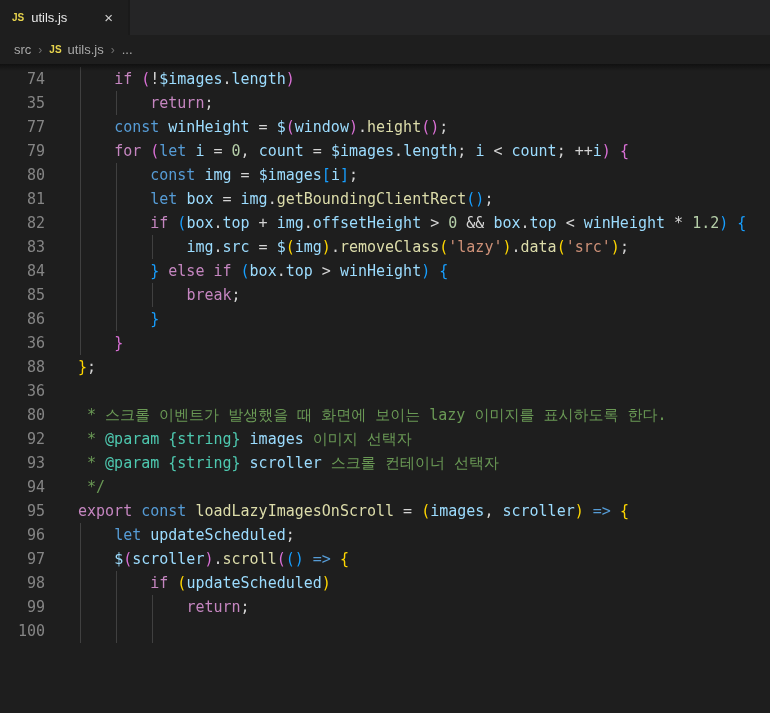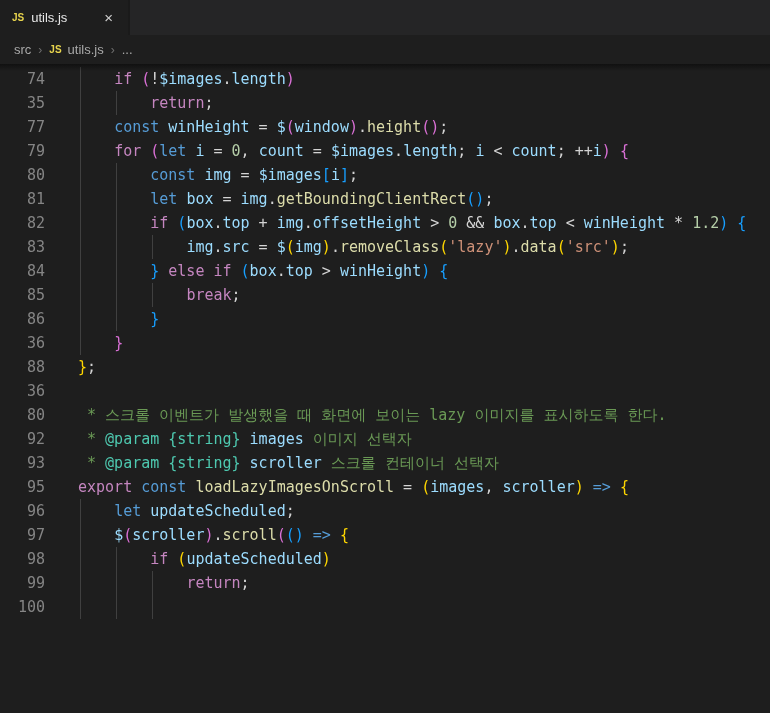--- a/index.html
+++ b/index.html
@@ -78,20 +78,21 @@
       <div class="line"><span class="ln">83</span><span class="code"><i class="guide" style="left: 2px; background: rgb(64, 64, 64);"></i><i class="guide" style="left: 38.1px; background: rgb(64, 64, 64);"></i><i class="guide" style="left: 74.2px; background: rgb(64, 64, 64);"></i><span style="color: rgb(212, 212, 212);">            </span><span style="color: rgb(156, 220, 254);">img</span><span style="color: rgb(212, 212, 212);">.</span><span style="color: rgb(156, 220, 254);">src</span><span style="color: rgb(212, 212, 212);"> = </span><span style="color: rgb(156, 220, 254);">$</span><span style="color: rgb(255, 215, 0);">(</span><span style="color: rgb(156, 220, 254);">img</span><span style="color: rgb(255, 215, 0);">)</span><span style="color: rgb(212, 212, 212);">.</span><span style="color: rgb(220, 220, 170);">removeClass</span><span style="color: rgb(255, 215, 0);">(</span><span style="color: rgb(206, 145, 120);">'lazy'</span><span style="color: rgb(255, 215, 0);">)</span><span style="color: rgb(212, 212, 212);">.</span><span style="color: rgb(220, 220, 170);">data</span><span style="color: rgb(255, 215, 0);">(</span><span style="color: rgb(206, 145, 120);">'src'</span><span style="color: rgb(255, 215, 0);">)</span><span style="color: rgb(212, 212, 212);">;</span></span></div>
       <div class="line"><span class="ln">84</span><span class="code"><i class="guide" style="left: 2px; background: rgb(64, 64, 64);"></i><i class="guide" style="left: 38.1px; background: rgb(64, 64, 64);"></i><span style="color: rgb(212, 212, 212);">        </span><span style="color: rgb(23, 159, 255);">}</span><span style="color: rgb(212, 212, 212);"> </span><span style="color: rgb(197, 134, 192);">else</span><span style="color: rgb(212, 212, 212);"> </span><span style="color: rgb(197, 134, 192);">if</span><span style="color: rgb(212, 212, 212);"> </span><span style="color: rgb(23, 159, 255);">(</span><span style="color: rgb(156, 220, 254);">box</span><span style="color: rgb(212, 212, 212);">.</span><span style="color: rgb(156, 220, 254);">top</span><span style="color: rgb(212, 212, 212);"> &gt; </span><span style="color: rgb(156, 220, 254);">winHeight</span><span style="color: rgb(23, 159, 255);">)</span><span style="color: rgb(212, 212, 212);"> </span><span style="color: rgb(23, 159, 255);">{</span></span></div>
       <div class="line"><span class="ln">85</span><span class="code"><i class="guide" style="left: 2px; background: rgb(64, 64, 64);"></i><i class="guide" style="left: 38.1px; background: rgb(64, 64, 64);"></i><i class="guide" style="left: 74.2px; background: rgb(64, 64, 64);"></i><span style="color: rgb(212, 212, 212);">            </span><span style="color: rgb(197, 134, 192);">break</span><span style="color: rgb(212, 212, 212);">;</span></span></div>
       <div class="line"><span class="ln">86</span><span class="code"><i class="guide" style="left: 2px; background: rgb(64, 64, 64);"></i><i class="guide" style="left: 38.1px; background: rgb(64, 64, 64);"></i><span style="color: rgb(212, 212, 212);">        </span><span style="color: rgb(23, 159, 255);">}</span></span></div>
       <div class="line"><span class="ln">36</span><span class="code"><i class="guide" style="left: 2px; background: rgb(64, 64, 64);"></i><span style="color: rgb(212, 212, 212);">    </span><span style="color: rgb(218, 112, 214);">}</span></span></div>
       <div class="line"><span class="ln">88</span><span class="code"><span style="color: rgb(255, 215, 0);">}</span><span style="color: rgb(212, 212, 212);">;</span></span></div>
       <div class="line"><span class="ln">36</span><span class="code"></span></div>
       <div class="line"><span class="ln">80</span><span class="code"><span style="color: rgb(106, 153, 85);"> * 스크롤 이벤트가 발생했을 때 화면에 보이는 lazy 이미지를 표시하도록 한다.</span></span></div>
       <div class="line"><span class="ln">92</span><span class="code"><span style="color: rgb(106, 153, 85);"> * </span><span style="color: rgb(78, 201, 176);">@param</span><span style="color: rgb(212, 212, 212);"> </span><span style="color: rgb(78, 201, 176);">{string}</span><span style="color: rgb(212, 212, 212);"> </span><span style="color: rgb(156, 220, 254);">images</span><span style="color: rgb(106, 153, 85);"> 이미지 선택자</span></span></div>
       <div class="line"><span class="ln">93</span><span class="code"><span style="color: rgb(106, 153, 85);"> * </span><span style="color: rgb(78, 201, 176);">@param</span><span style="color: rgb(212, 212, 212);"> </span><span style="color: rgb(78, 201, 176);">{string}</span><span style="color: rgb(212, 212, 212);"> </span><span style="color: rgb(156, 220, 254);">scroller</span><span style="color: rgb(106, 153, 85);"> 스크롤 컨테이너 선택자</span></span></div>
+      <div class="line"><span class="ln">94</span><span class="code"><span style="color: rgb(106, 153, 85);"> */</span></span></div>
       <div class="line"><span class="ln">95</span><span class="code"><span style="color: rgb(197, 134, 192);">export</span><span style="color: rgb(212, 212, 212);"> </span><span style="color: rgb(86, 156, 214);">const</span><span style="color: rgb(212, 212, 212);"> </span><span style="color: rgb(220, 220, 170);">loadLazyImagesOnScroll</span><span style="color: rgb(212, 212, 212);"> = </span><span style="color: rgb(255, 215, 0);">(</span><span style="color: rgb(156, 220, 254);">images</span><span style="color: rgb(212, 212, 212);">, </span><span style="color: rgb(156, 220, 254);">scroller</span><span style="color: rgb(255, 215, 0);">)</span><span style="color: rgb(86, 156, 214);"> =&gt; </span><span style="color: rgb(255, 215, 0);">{</span></span></div>
       <div class="line"><span class="ln">96</span><span class="code"><i class="guide" style="left: 2px; background: rgb(64, 64, 64);"></i><span style="color: rgb(212, 212, 212);">    </span><span style="color: rgb(86, 156, 214);">let</span><span style="color: rgb(212, 212, 212);"> </span><span style="color: rgb(156, 220, 254);">updateScheduled</span><span style="color: rgb(212, 212, 212);">;</span></span></div>
       <div class="line"><span class="ln">97</span><span class="code"><i class="guide" style="left: 2px; background: rgb(64, 64, 64);"></i><span style="color: rgb(212, 212, 212);">    </span><span style="color: rgb(156, 220, 254);">$</span><span style="color: rgb(218, 112, 214);">(</span><span style="color: rgb(156, 220, 254);">scroller</span><span style="color: rgb(218, 112, 214);">)</span><span style="color: rgb(212, 212, 212);">.</span><span style="color: rgb(220, 220, 170);">scroll</span><span style="color: rgb(218, 112, 214);">(</span><span style="color: rgb(23, 159, 255);">()</span><span style="color: rgb(86, 156, 214);"> =&gt; </span><span style="color: rgb(255, 215, 0);">{</span></span></div>
       <div class="line"><span class="ln">98</span><span class="code"><i class="guide" style="left: 2px; background: rgb(64, 64, 64);"></i><i class="guide" style="left: 38.1px; background: rgb(64, 64, 64);"></i><span style="color: rgb(212, 212, 212);">        </span><span style="color: rgb(197, 134, 192);">if</span><span style="color: rgb(212, 212, 212);"> </span><span style="color: rgb(255, 215, 0);">(</span><span style="color: rgb(156, 220, 254);">updateScheduled</span><span style="color: rgb(255, 215, 0);">)</span></span></div>
       <div class="line"><span class="ln">99</span><span class="code"><i class="guide" style="left: 2px; background: rgb(64, 64, 64);"></i><i class="guide" style="left: 38.1px; background: rgb(64, 64, 64);"></i><i class="guide" style="left: 74.2px; background: rgb(64, 64, 64);"></i><span style="color: rgb(212, 212, 212);">            </span><span style="color: rgb(197, 134, 192);">return</span><span style="color: rgb(212, 212, 212);">;</span></span></div>
       <div class="line"><span class="ln">100</span><span class="code"><i class="guide" style="left: 2px; background: rgb(64, 64, 64);"></i><i class="guide" style="left: 38.1px; background: rgb(64, 64, 64);"></i><i class="guide" style="left: 74.2px; background: rgb(64, 64, 64);"></i></span></div>
     </div>
   <div class="editor-shadow"></div>
 </div>
 

